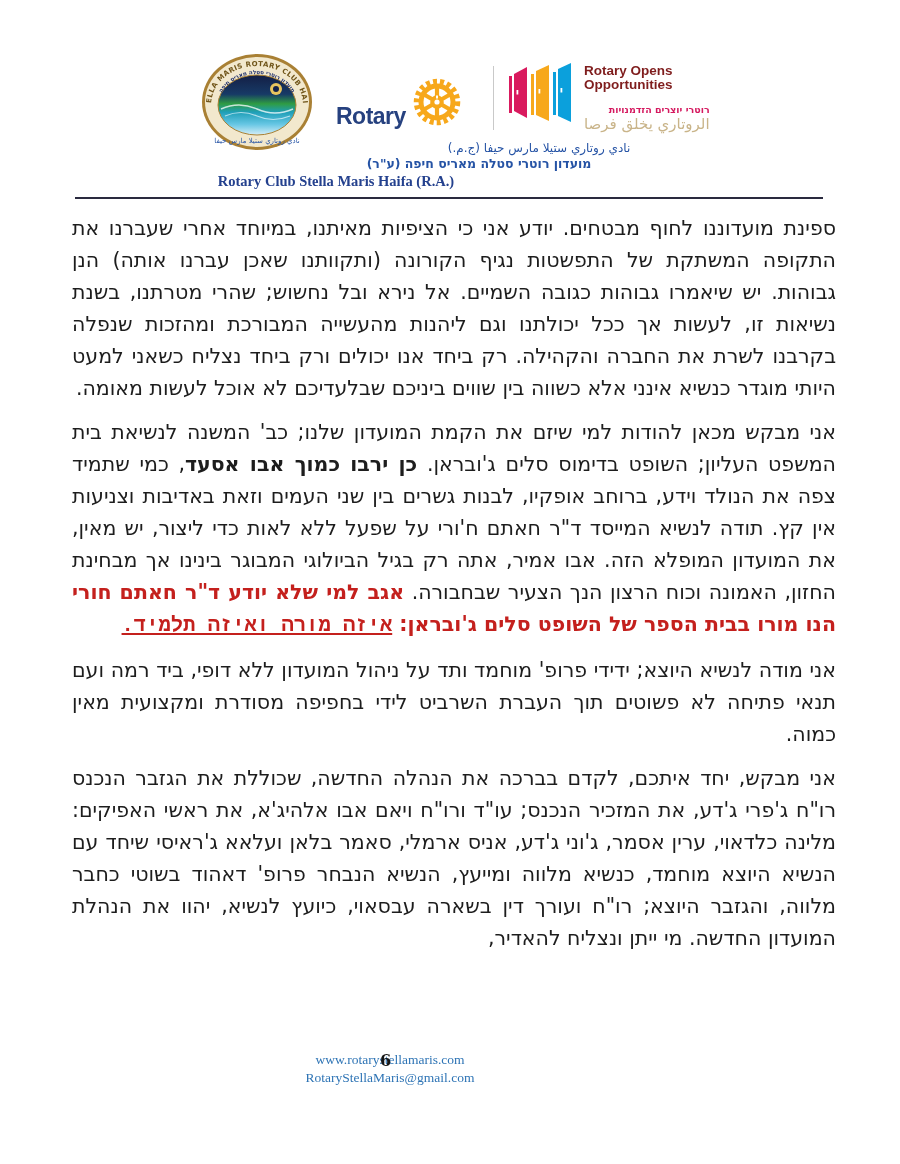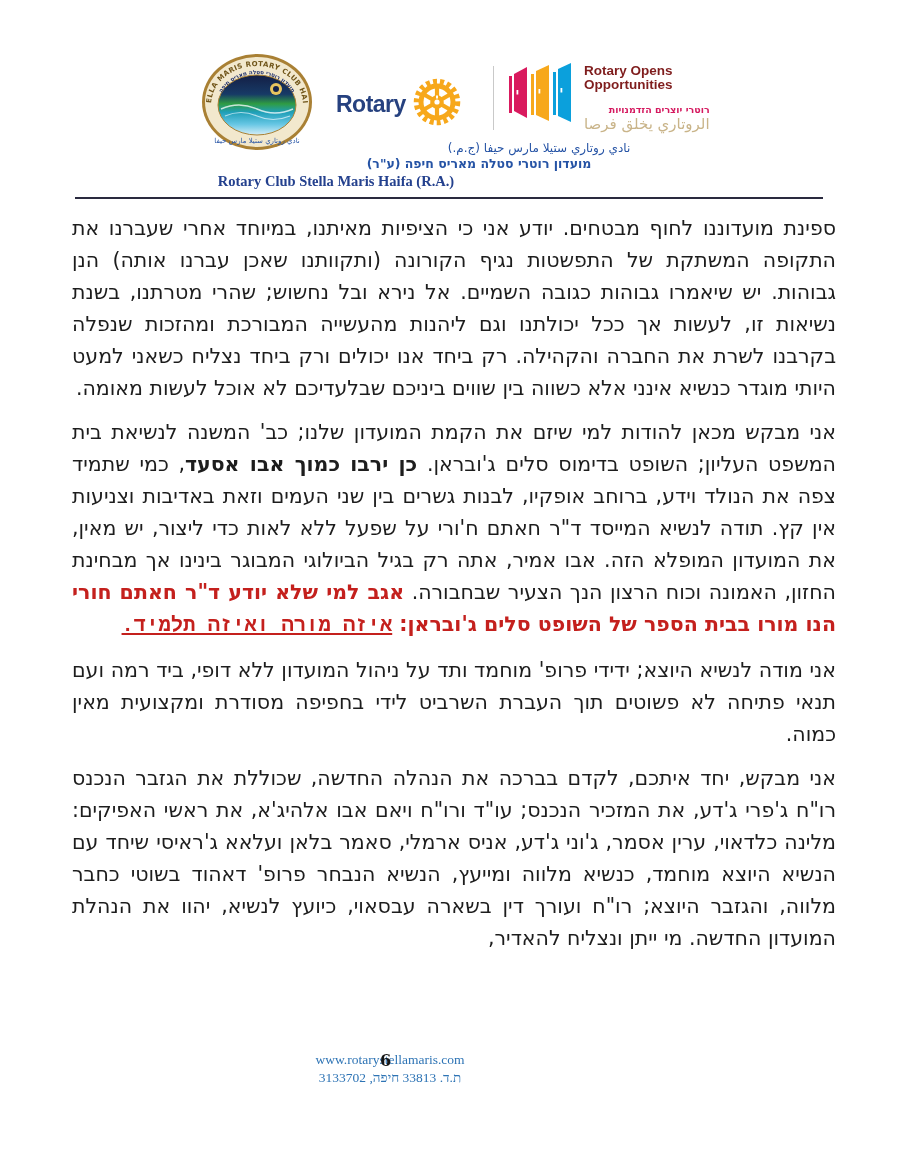--- a/index.html
+++ b/index.html
@@ -1,21 +1,21 @@
 <!DOCTYPE html>
 <html lang="he"><head>
 <meta charset="utf-8">
 <style>
   html,body{margin:0;padding:0;background:#ffffff;}
   body{width:900px;height:1164px;font-family:"DejaVu Sans",sans-serif;}
   .page{position:relative;width:900px;height:1164px;background:#fff;overflow:hidden;}
 
   
   .emblem{position:absolute;left:201px;top:53px;}
-  .rotary-mark{position:absolute;left:336px;top:78px;display:flex;align-items:center;}
+  .rotary-mark{position:absolute;left:336px;top:78px;display:flex;align-items:flex-end;}
   .rotary-word{font-family:"Liberation Sans",sans-serif;font-weight:bold;font-size:23px;letter-spacing:-0.5px;color:#26417f;margin-right:7px;}
   .logo-divider{position:absolute;left:493px;top:66px;width:1px;height:64px;background:#c9c9c9;}
   .doors{position:absolute;left:508px;top:62px;}
   .theme-text{position:absolute;left:584px;top:64px;line-height:1;}
   .theme-title{font-family:"Liberation Sans",sans-serif;font-weight:bold;font-size:13.5px;color:#7f1d1d;line-height:14px;}
   .theme-heb{font-size:9.5px;font-weight:bold;color:#d5195f;margin-top:13px;direction:rtl;}
   .theme-ar{font-size:15px;color:#c9b489;margin-top:2px;direction:rtl;}
 
   
   .org-lines{position:absolute;top:141px;left:4px;width:900px;text-align:center;color:#2553a5;}
@@ -133,16 +133,16 @@
       <p class="para"><span>אני מבקש מכאן להודות למי שיזם את הקמת המועדון שלנו; כב' המשנה לנשיאת בית המשפט העליון; השופט בדימוס סלים ג'ובראן. </span><span class="b">כן ירבו כמוך אבו אסעד</span><span>, כמי שתמיד צפה את הנולד וידע, ברוחב אופקיו, לבנות גשרים בין שני העמים וזאת באדיבות וצניעות אין קץ. תודה לנשיא המייסד ד"ר חאתם ח'ורי על שפעל ללא לאות כדי ליצור, יש מאין, את המועדון המופלא הזה. אבו אמיר, אתה רק בגיל הביולוגי המבוגר בינינו אך מבחינת החזון, האמונה וכוח הרצון הנך הצעיר שבחבורה. </span><span class="b red">אגב למי שלא יודע ד"ר חאתם חורי הנו מורו בבית הספר של השופט סלים ג'ובראן: </span><span class="b red u">איזה מורה ואיזה תלמיד.</span></p>
       <p class="para"><span>אני מודה לנשיא היוצא; ידידי פרופ' מוחמד ותד על ניהול המועדון ללא דופי, ביד רמה ועם תנאי פתיחה לא פשוטים תוך העברת השרביט לידי בחפיפה מסודרת ומקצועית מאין כמוה.</span></p>
       <p class="para"><span>אני מבקש, יחד איתכם, לקדם בברכה את הנהלה החדשה, שכוללת את הגזבר הנכנס רו"ח ג'פרי ג'דע, את המזכיר הנכנס; עו"ד ורו"ח ויאם אבו אלהיג'א, את ראשי האפיקים: מלינה כלדאוי, ערין אסמר, ג'וני ג'דע, אניס ארמלי, סאמר בלאן ועלאא ג'ראיסי שיחד עם הנשיא היוצא מוחמד, כנשיא מלווה ומייעץ, הנשיא הנבחר פרופ' דאהוד בשוטי כחבר מלווה, והגזבר היוצא; רו"ח ועורך דין בשארה עבסאוי, כיועץ לנשיא, יהוו את הנהלת המועדון החדשה. מי ייתן ונצליח להאדיר,</span></p>
     </div>
 
   <div class="footer">
     <div class="site-wrap">
       <span>www.rotarystellamaris.com</span>
       <span class="page-num">6</span>
     </div>
-    <div class="addr">ת.ד. 33813 חיפה, 3133702</div>
+    <div>RotaryStellaMaris@gmail.com</div>
   </div>
 
 </div>
 
 </body></html>

